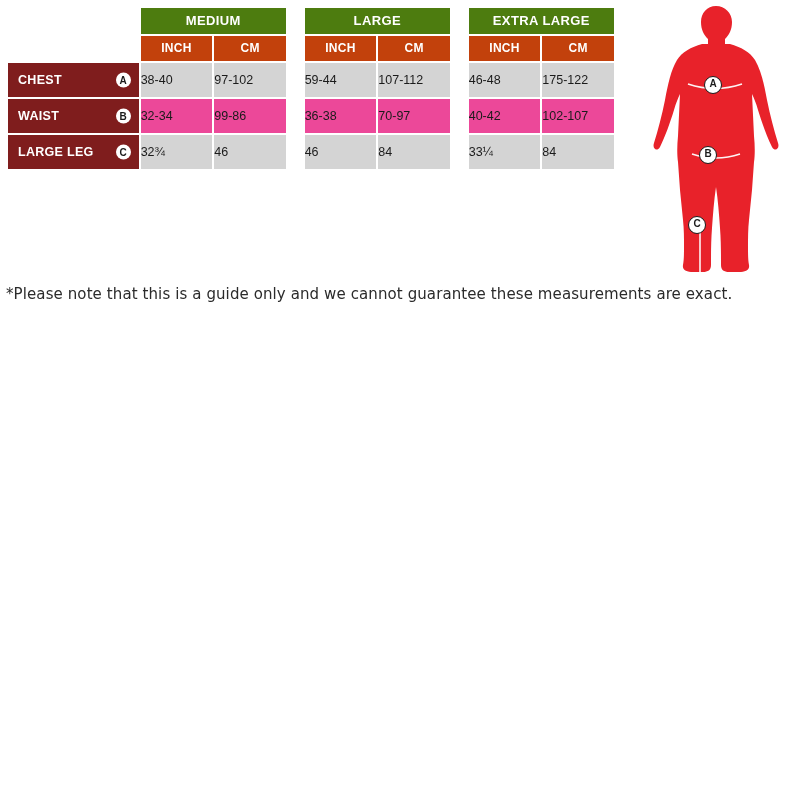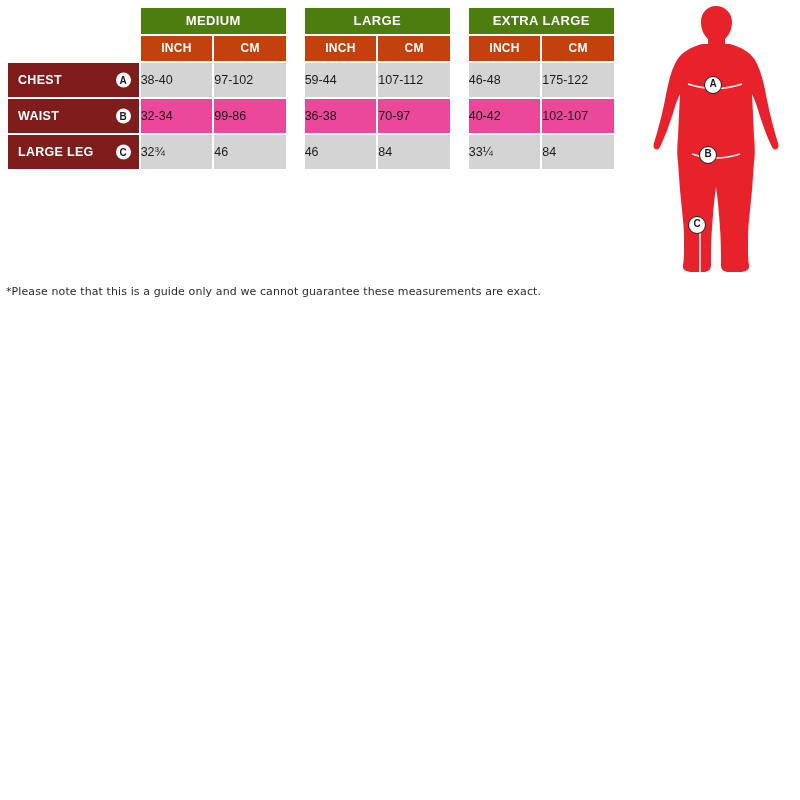--- a/index.html
+++ b/index.html
@@ -107,21 +107,21 @@
   .data-cell.alt {
     background: #ec4899;
     margin-top: 47px;
   }
 
   
   .footnote {
     position: absolute;
     left: 6px;
     top: 285px;
-    font-size: 11px;
+    font-size: 15px;
     color: #2b2b2b;
     font-family: "DejaVu Sans", sans-serif;
     letter-spacing: .1px;
   }
 
   
   .figure {
     position: absolute;
     left: 630px;
     top: 0px;

